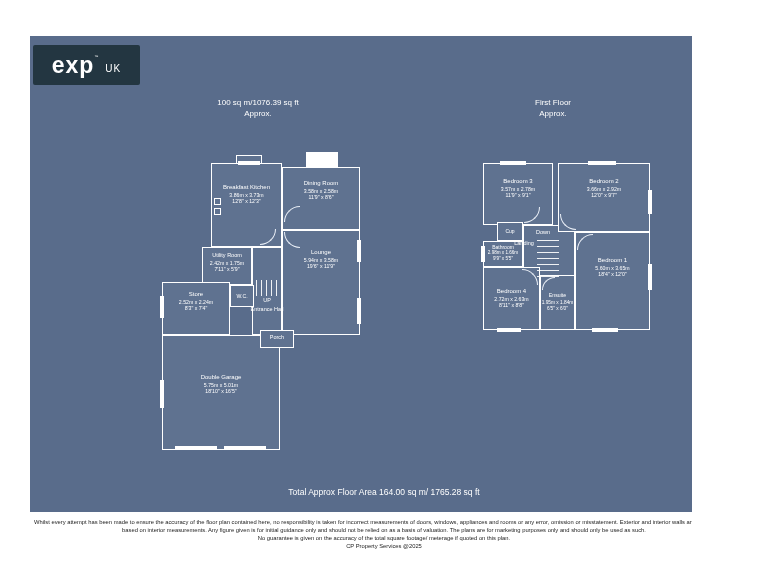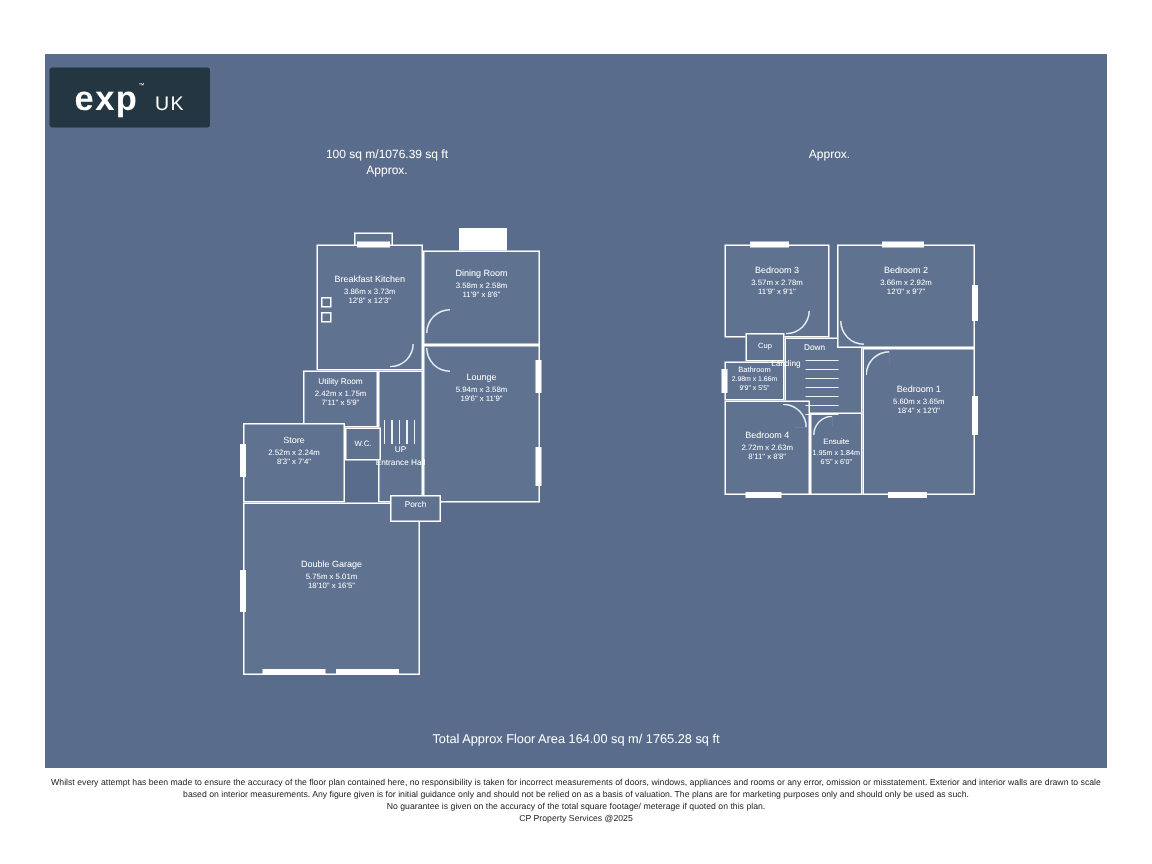--- a/index.html
+++ b/index.html
@@ -1,25 +1,25 @@
 <!DOCTYPE html>
 <html><head>
 <meta charset="utf-8">
 <style>
   html,body{margin:0;padding:0;background:#fff;}
-  .canvas{position:relative;width:768px;height:576px;background:#ffffff;overflow:hidden;
+  .canvas{position:relative;width:692px;height:576px;background:#ffffff;overflow:hidden;
           font-family:"Liberation Sans",sans-serif;}
   .panel{position:absolute;left:30px;top:36px;width:708px;height:476px;background:#596c8b;}
 
   
   .logo{position:absolute;left:33px;top:45px;width:107px;height:40px;background:#233641;
         display:flex;align-items:center;justify-content:center;border-radius:2px;}
   .logo-brand{color:#fff;font-size:23px;font-weight:bold;letter-spacing:1px;line-height:1;}
   .logo-tm{color:#fff;font-size:4px;align-self:flex-start;margin-top:9px;}
-  .logo-region{color:#fff;font-size:13px;letter-spacing:1px;margin-left:7px;margin-top:6px;}
+  .logo-region{color:#fff;font-size:10px;letter-spacing:1px;margin-left:7px;margin-top:6px;}
 
   
   .floor-title{position:absolute;width:200px;text-align:center;color:#fff;
                font-size:8px;line-height:10.5px;}
 
   
   .room{position:absolute;box-sizing:border-box;background:#5f7290;border:1.5px solid #ffffff;}
   .rlabel{position:absolute;left:-12px;right:-12px;text-align:center;color:#fff;}
   .rname{font-size:6px;line-height:7.5px;}
   .rdim{font-size:5.2px;line-height:6.8px;}
@@ -56,20 +56,21 @@
     <span class="logo-brand">exp</span>
     <span class="logo-tm">™</span>
     <span class="logo-region">UK</span>
   </div>
 
   <div class="floor-title" style="left:158px;top:98px;">
     <div>100 sq m/1076.39 sq ft</div>
     <div>Approx.</div>
   </div>
   <div class="floor-title" style="left:453px;top:98px;">
+    <div>First Floor</div>
     <div>Approx.</div>
   </div>
 
   <div class="room" style="left:252px;top:247px;width:30px;height:88px;"></div>
 
   <div class="room" style="left:211px;top:163px;width:71px;height:84px;">
     <div class="rlabel" style="top:20px;">
       <div class="rname">Breakfast Kitchen</div>
       <div class="rdim">3.86m x 3.73m</div>
       <div class="rdim">12'8" x 12'3"</div>

